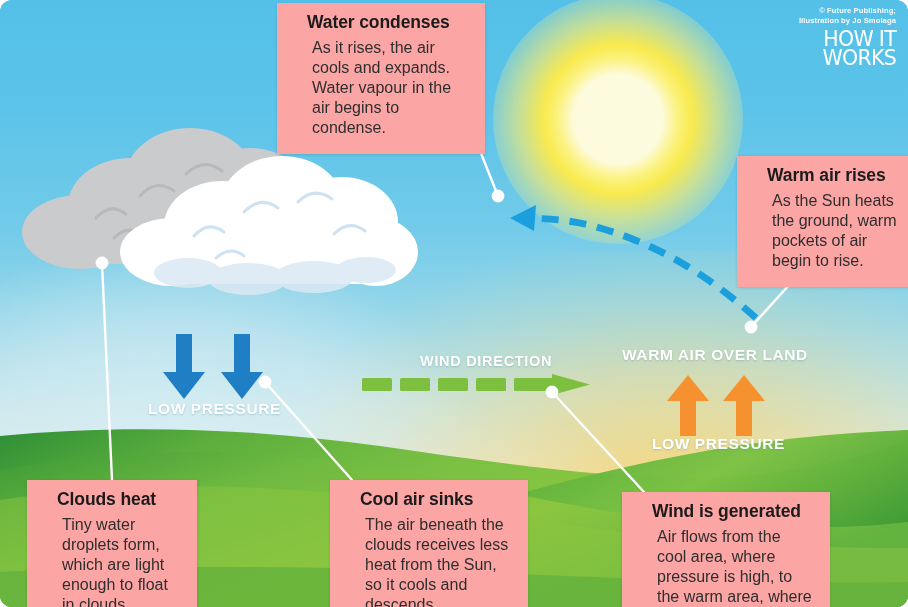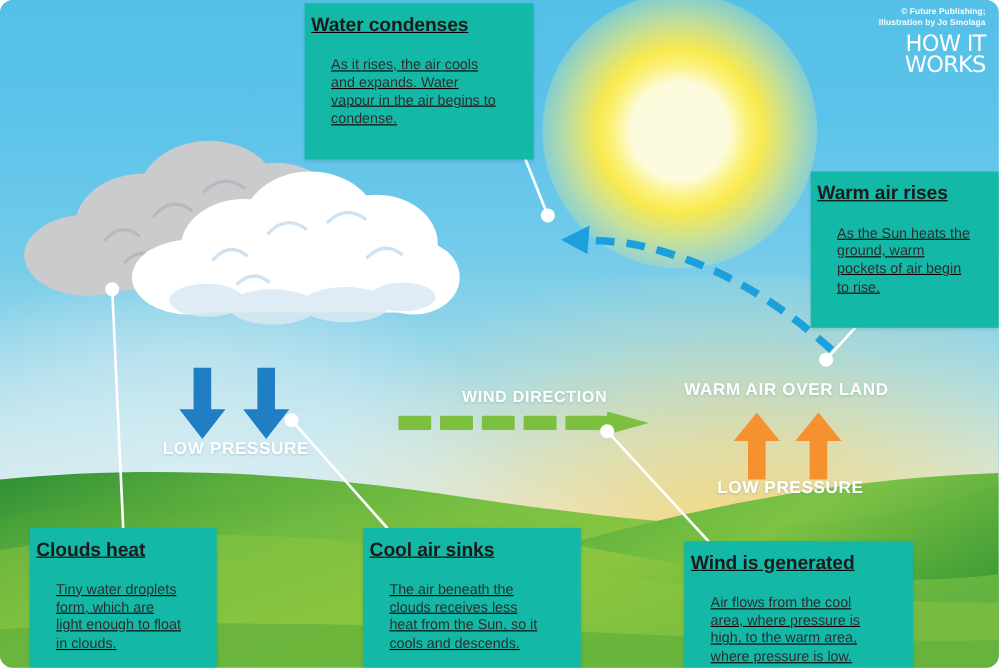--- a/index.html
+++ b/index.html
@@ -79,38 +79,37 @@
   .lbl-warm-low{left:652px;top:435px;font-size:15.5px;}
   .lbl-wind{left:420px;top:353px;font-size:14.5px;letter-spacing:.7px;text-align:center;}
 
   
   .arrow{position:absolute;}
   .arrow svg{display:block;}
 
   
   .callout{
     position:absolute;
-    background:#14b8a6;
-    padding:9px 13px 11px 6px;
+    background:#fca5a5;
+    padding:9px 13px 11px 30px;
     box-sizing:border-box;
     box-shadow:0 1px 3px rgba(0,0,0,.13);
     z-index:6;
-    text-decoration:underline;
   }
   .callout h3{
     margin:0 0 2px 0;
     font-size:17.5px;
     font-weight:bold;
     color:#1b1b1b;
     letter-spacing:-.1px;
     line-height:1.18;
   }
   .callout p{
-    margin:18px;
-    font-size:13px;
+    margin:5px;
+    font-size:16px;
     line-height:1.26;
     color:#2e2e2e;
   }
 
   #box-water{left:277px;top:3px;width:208px;}
   #box-warm{left:737px;top:156px;width:180px;}
   #box-clouds{left:27px;top:480px;width:170px;}
   #box-cool{left:330px;top:480px;width:198px;}
   #box-wind{left:622px;top:492px;width:208px;}
 

